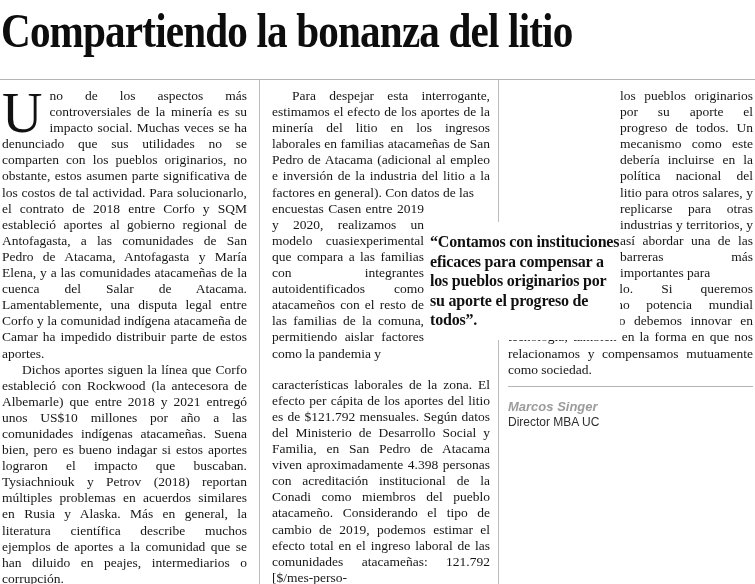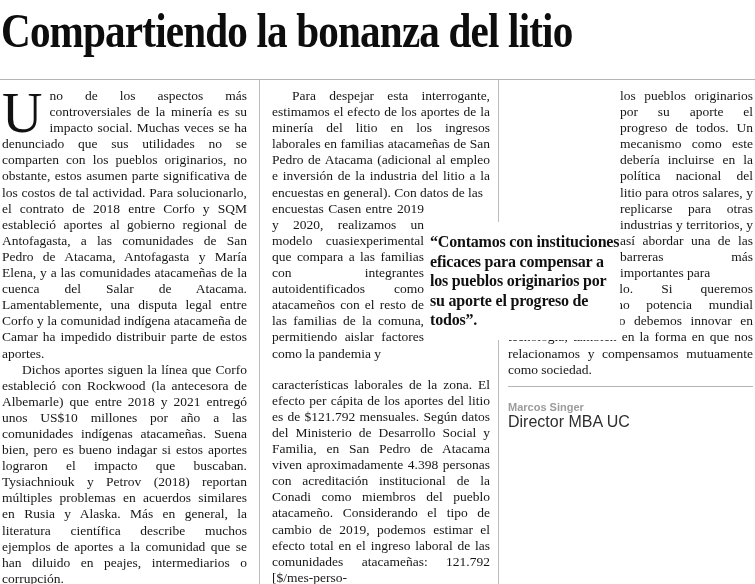--- a/index.html
+++ b/index.html
@@ -38,43 +38,43 @@
     position:absolute;left:426px;top:222px;width:190px;
     background:#ffffff;padding:10px 0 10px 4px;
     font-weight:bold;font-size:16px;line-height:19.5px;
     letter-spacing:-0.2px;color:#101010;text-align:left;
   }
   .byline{
     margin-top:8px;border-top:1px solid #b5b5b5;padding-top:12px;
     font-family:"Liberation Sans", sans-serif;
   }
   .author{margin-bottom:8px;}
-  .author-name{font-weight:bold;font-size:11px;line-height:16px;color:#9c9c9c;}
-  .author-role{font-size:16px;line-height:14px;color:#2e2e2e;}
+  .author-name{font-weight:bold;font-size:13px;line-height:16px;color:#9c9c9c;font-style:italic;}
+  .author-role{font-size:12px;line-height:14px;color:#2e2e2e;}
 </style>
 </head>
 <body>
 
 <h1 class="headline">Compartiendo la bonanza del litio</h1>
 
 <div class="title-rule"></div>
 <div class="vrule vrule-1"></div>
 <div class="vrule vrule-2"></div>
 
 <div class="cols">
 
   <div class="col col-1">
     <p class="body-text">
       <span class="dropcap">U</span><span>no de los aspectos más controversiales de la minería es su impacto social. Muchas veces se ha denunciado que sus utilidades no se comparten con los pueblos originarios, no obstante, estos asumen parte significativa de los costos de tal actividad. Para solucionarlo, el contrato de 2018 entre Corfo y SQM estableció aportes al gobierno regional de Antofagasta, a las comunidades de San Pedro de Atacama, Antofagasta y María Elena, y a las comunidades atacameñas de la cuenca del Salar de Atacama. Lamentablemente, una disputa legal entre Corfo y la comunidad indígena atacameña de Camar ha impedido distribuir parte de estos aportes.</span>
     </p>
     <p class="body-text indented">Dichos aportes siguen la línea que Corfo estableció con Rockwood (la antecesora de Albemarle) que entre 2018 y 2021 entregó unos US$10 millones por año a las comunidades indígenas atacameñas. Suena bien, pero es bueno indagar si estos aportes lograron el impacto que buscaban. Tysiachniouk y Petrov (2018) reportan múltiples problemas en acuerdos similares en Rusia y Alaska. Más en general, la literatura científica describe muchos ejemplos de aportes a la comunidad que se han diluido en peajes, intermediarios o corrupción.</p>
   </div>
 
   <div class="col col-2">
-    <p class="body-text indented">Para despejar esta interrogante, estimamos el efecto de los aportes de la minería del litio en los ingresos laborales en familias atacameñas de San Pedro de Atacama (adicional al empleo e inversión de la industria del litio a la encuestas en general). Con datos de las</p>
+    <p class="body-text indented">Para despejar esta interrogante, estimamos el efecto de los aportes de la minería del litio en los ingresos laborales en familias atacameñas de San Pedro de Atacama (adicional al empleo e inversión de la industria del litio a la factores en general). Con datos de las</p>
     <div class="body-text narrow-right">encuestas Casen entre 2019 y 2020, realizamos un modelo cuasiexperimental que compara a las familias con integrantes autoidentificados como atacameños con el resto de las familias de la comuna, permitiendo aislar factores como la pandemia y</div>
     <div class="body-text">características laborales de la zona. El efecto per cápita de los aportes del litio es de $121.792 mensuales. Según datos del Ministerio de Desarrollo Social y Familia, en San Pedro de Atacama viven aproximadamente 4.398 personas con acreditación institucional de la Conadi como miembros del pueblo atacameño. Considerando el tipo de cambio de 2019, podemos estimar el efecto total en el ingreso laboral de las comunidades atacameñas: 121.792 [$/mes-perso-</div>
   </div>
 
   <div class="col col-3">
     <div class="body-text narrow-left">los pueblos originarios por su aporte el progreso de todos. Un mecanismo como este debería incluirse en la política nacional del litio para otros salares, y replicarse para otras industrias y territorios, y así abordar una de las barreras más importantes para</div>
     <div class="body-text">nuestro desarrollo. Si queremos consolidarnos como potencia mundial exportadora no sólo debemos innovar en tecnología; también en la forma en que nos relacionamos y compensamos mutuamente como sociedad.</div>
 
     <div class="byline">
       <div class="author">

